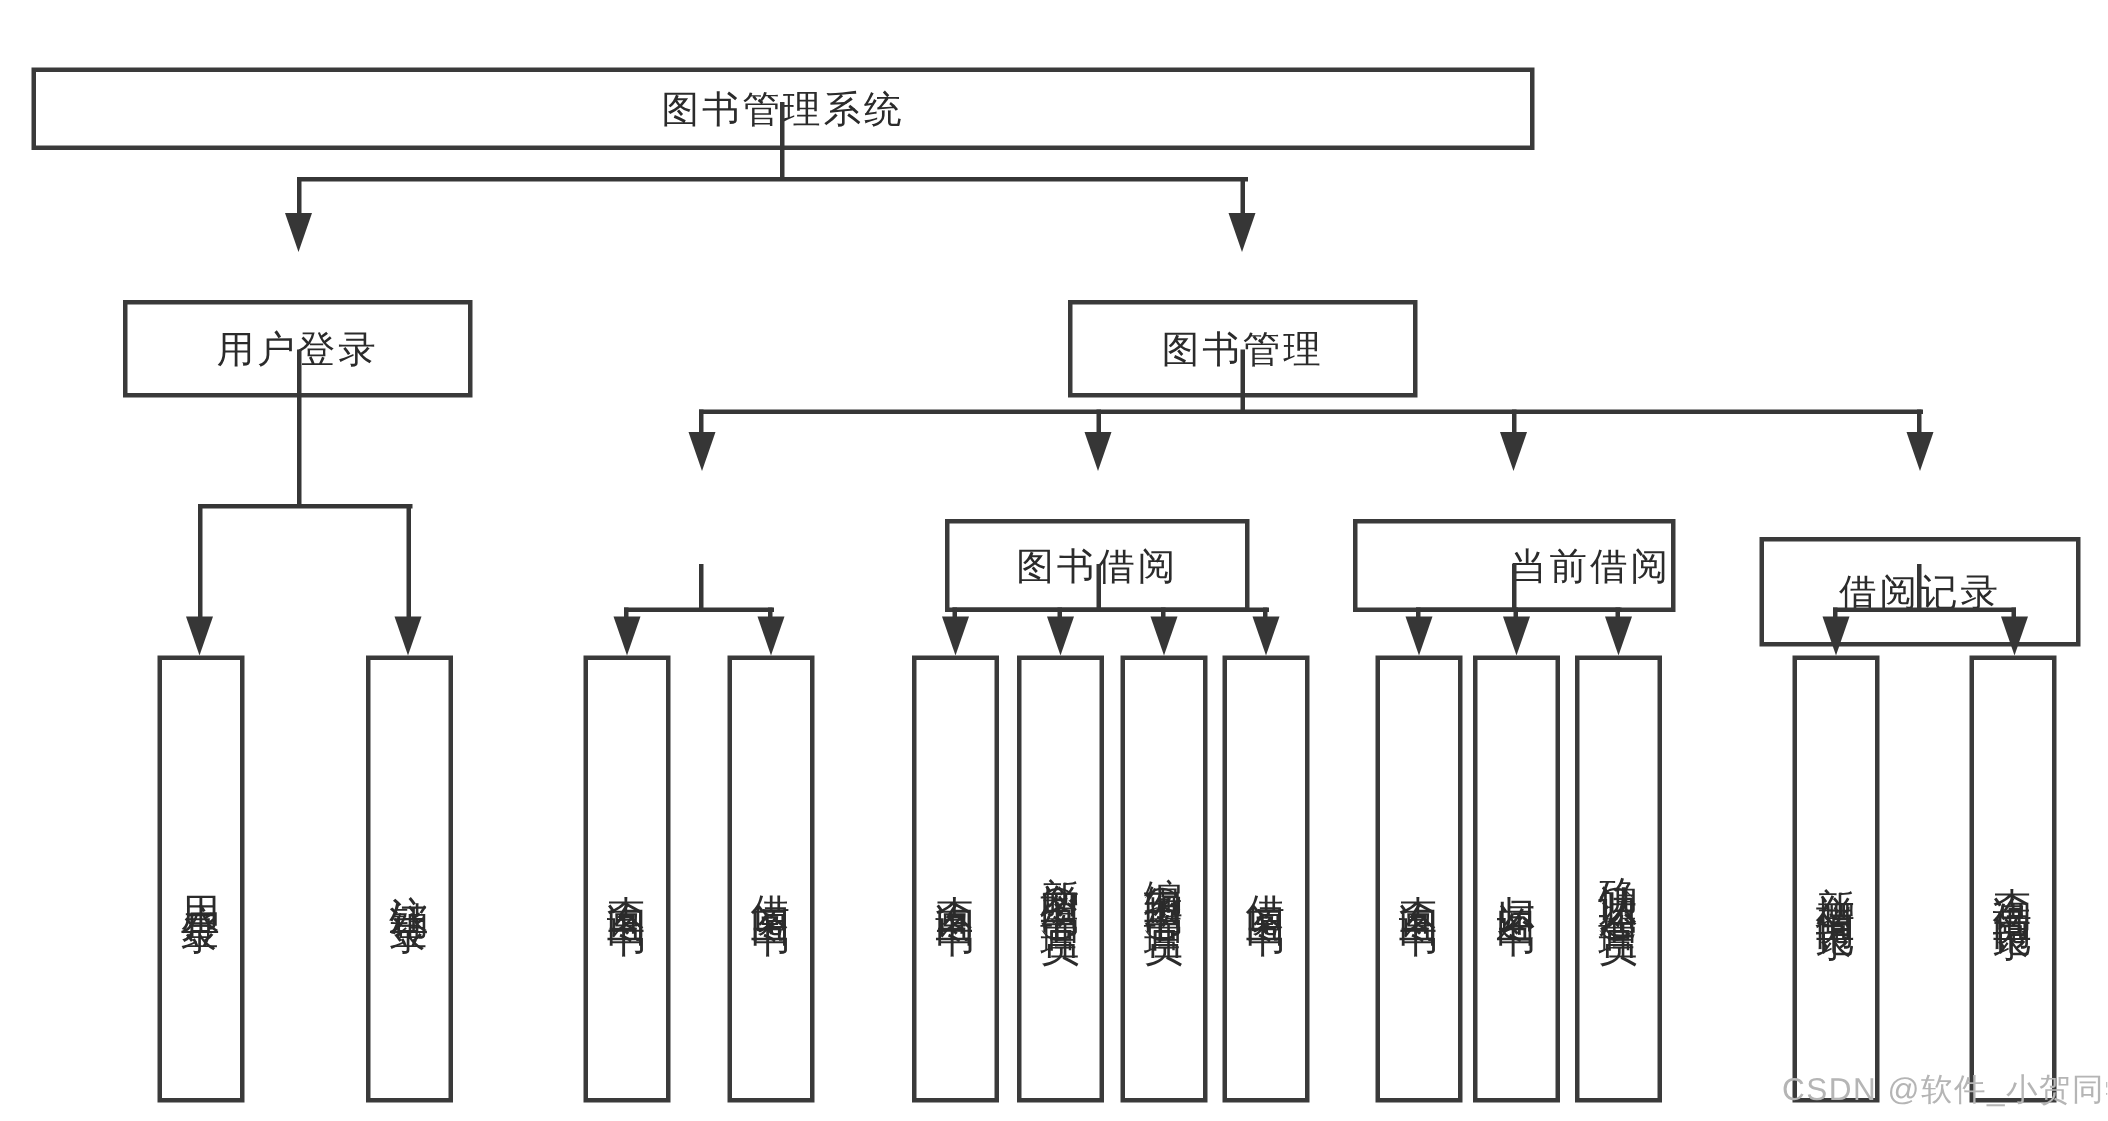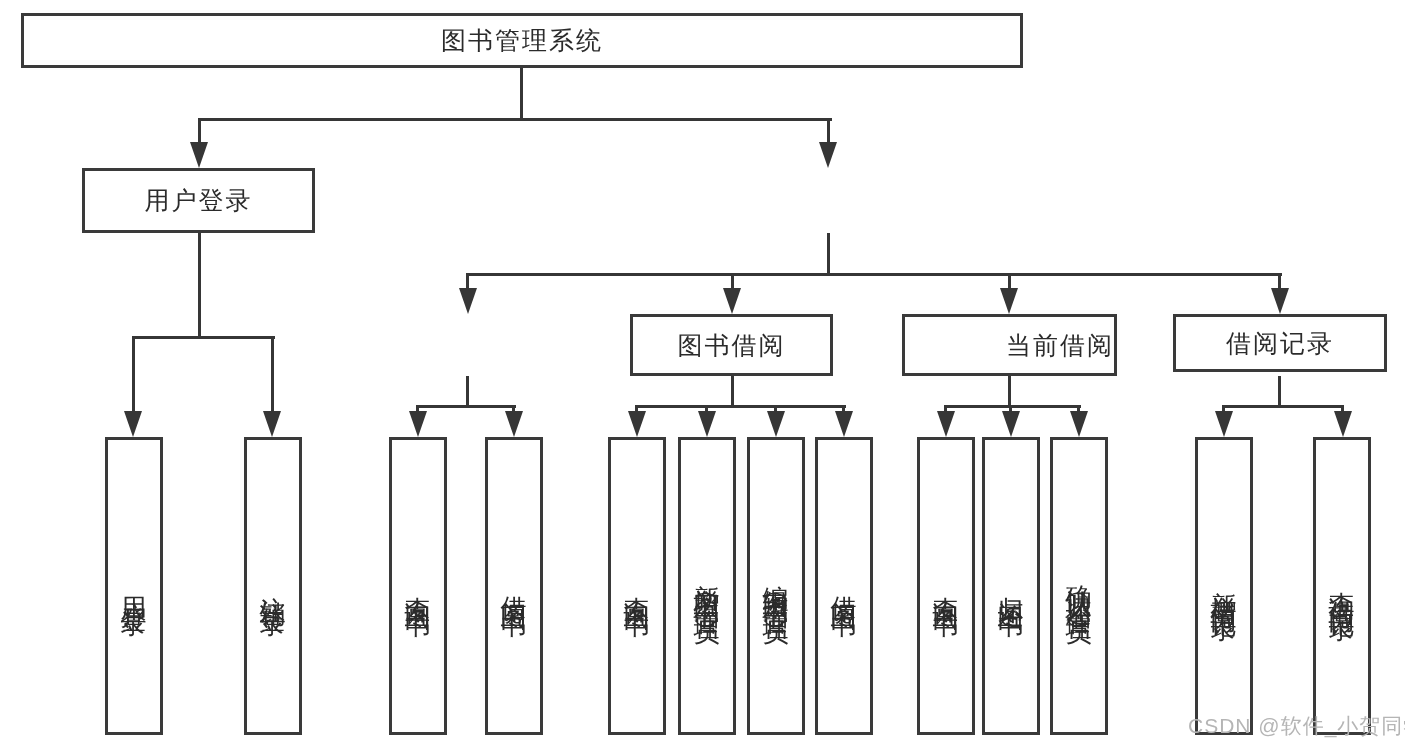--- a/index.html
+++ b/index.html
@@ -11,20 +11,21 @@
     overflow:hidden;
   }
   .node{
     position:absolute;
     background:#ffffff;
     border:3px solid #3a3a3a;
     box-sizing:border-box;
     display:flex;align-items:center;justify-content:center;
     font-size:25px;letter-spacing:2px;color:#2b2b2b;
     white-space:nowrap;
+    margin-top:32px;
   }
   .leaf{
     position:absolute;
     background:#ffffff;
     border:3px solid #3a3a3a;
     box-sizing:border-box;
     width:58px;height:298px;top:437px;
     display:flex;align-items:center;justify-content:center;
     color:#2b2b2b;
   }
@@ -44,21 +45,21 @@
     border-right:9px solid transparent;
     border-top:26px solid #363636;
   }
   
   #n-root{left:21px;top:13px;width:1002px;height:55px;}
   #n-l2-0{left:82px;top:168px;width:233px;height:65px;}
   #n-l2-1{left:712px;top:168px;width:233px;height:65px;}
   #n-l3-0{left:362px;top:314px;width:212px;height:62px;}
   #n-l3-1{left:630px;top:314px;width:203px;height:62px;}
   #n-l3-2{left:902px;top:314px;width:215px;height:62px;justify-content:flex-end;}
-  #n-l3-3{left:1173px;top:314px;width:214px;height:58px;}
+  #n-l3-3{left:1173px;top:326px;width:214px;height:73px;}
   #n-leaf-0{left:105px;}
   #n-leaf-1{left:244px;}
   #n-leaf-2{left:389px;}
   #n-leaf-3{left:485px;}
   #n-leaf-4{left:608px;}
   #n-leaf-5{left:678px;}
   #n-leaf-6{left:747px;}
   #n-leaf-7{left:815px;}
   #n-leaf-8{left:917px;}
   #n-leaf-9{left:982px;}
@@ -76,20 +77,23 @@
 
 <div id="stage">
 
   <div class="node" id="n-root">
     <span>图书管理系统</span>
   </div>
 
   <div class="node" id="n-l2-0">
     <span>用户登录</span>
   </div>
+  <div class="node" id="n-l2-1">
+    <span>图书管理</span>
+  </div>
 
   <div class="node" id="n-l3-1">
     <span>图书借阅</span>
   </div>
   <div class="node" id="n-l3-2">
     <span>当前借阅</span>
   </div>
   <div class="node" id="n-l3-3">
     <span>借阅记录</span>
   </div>

